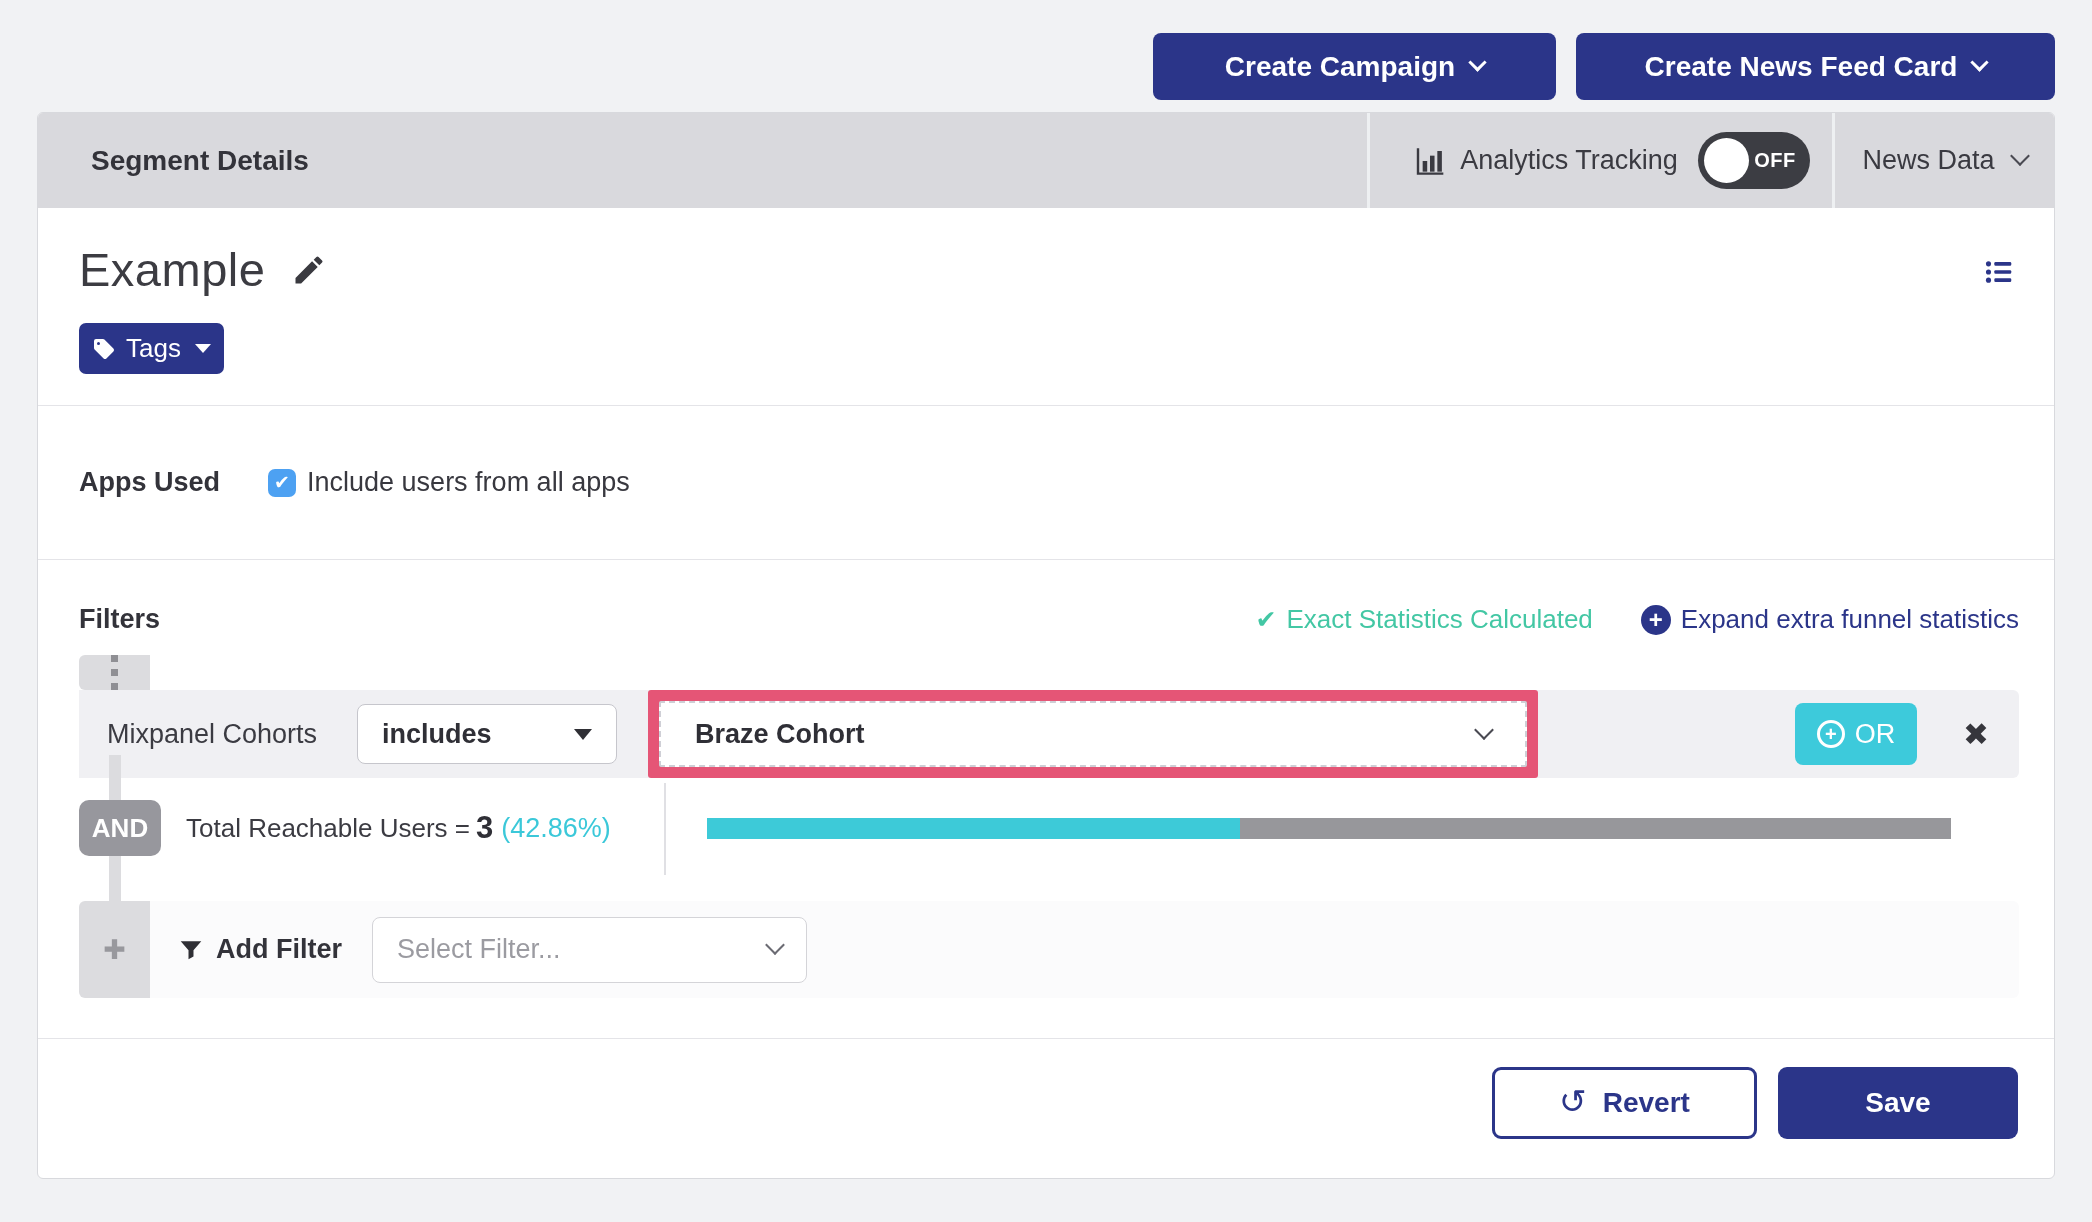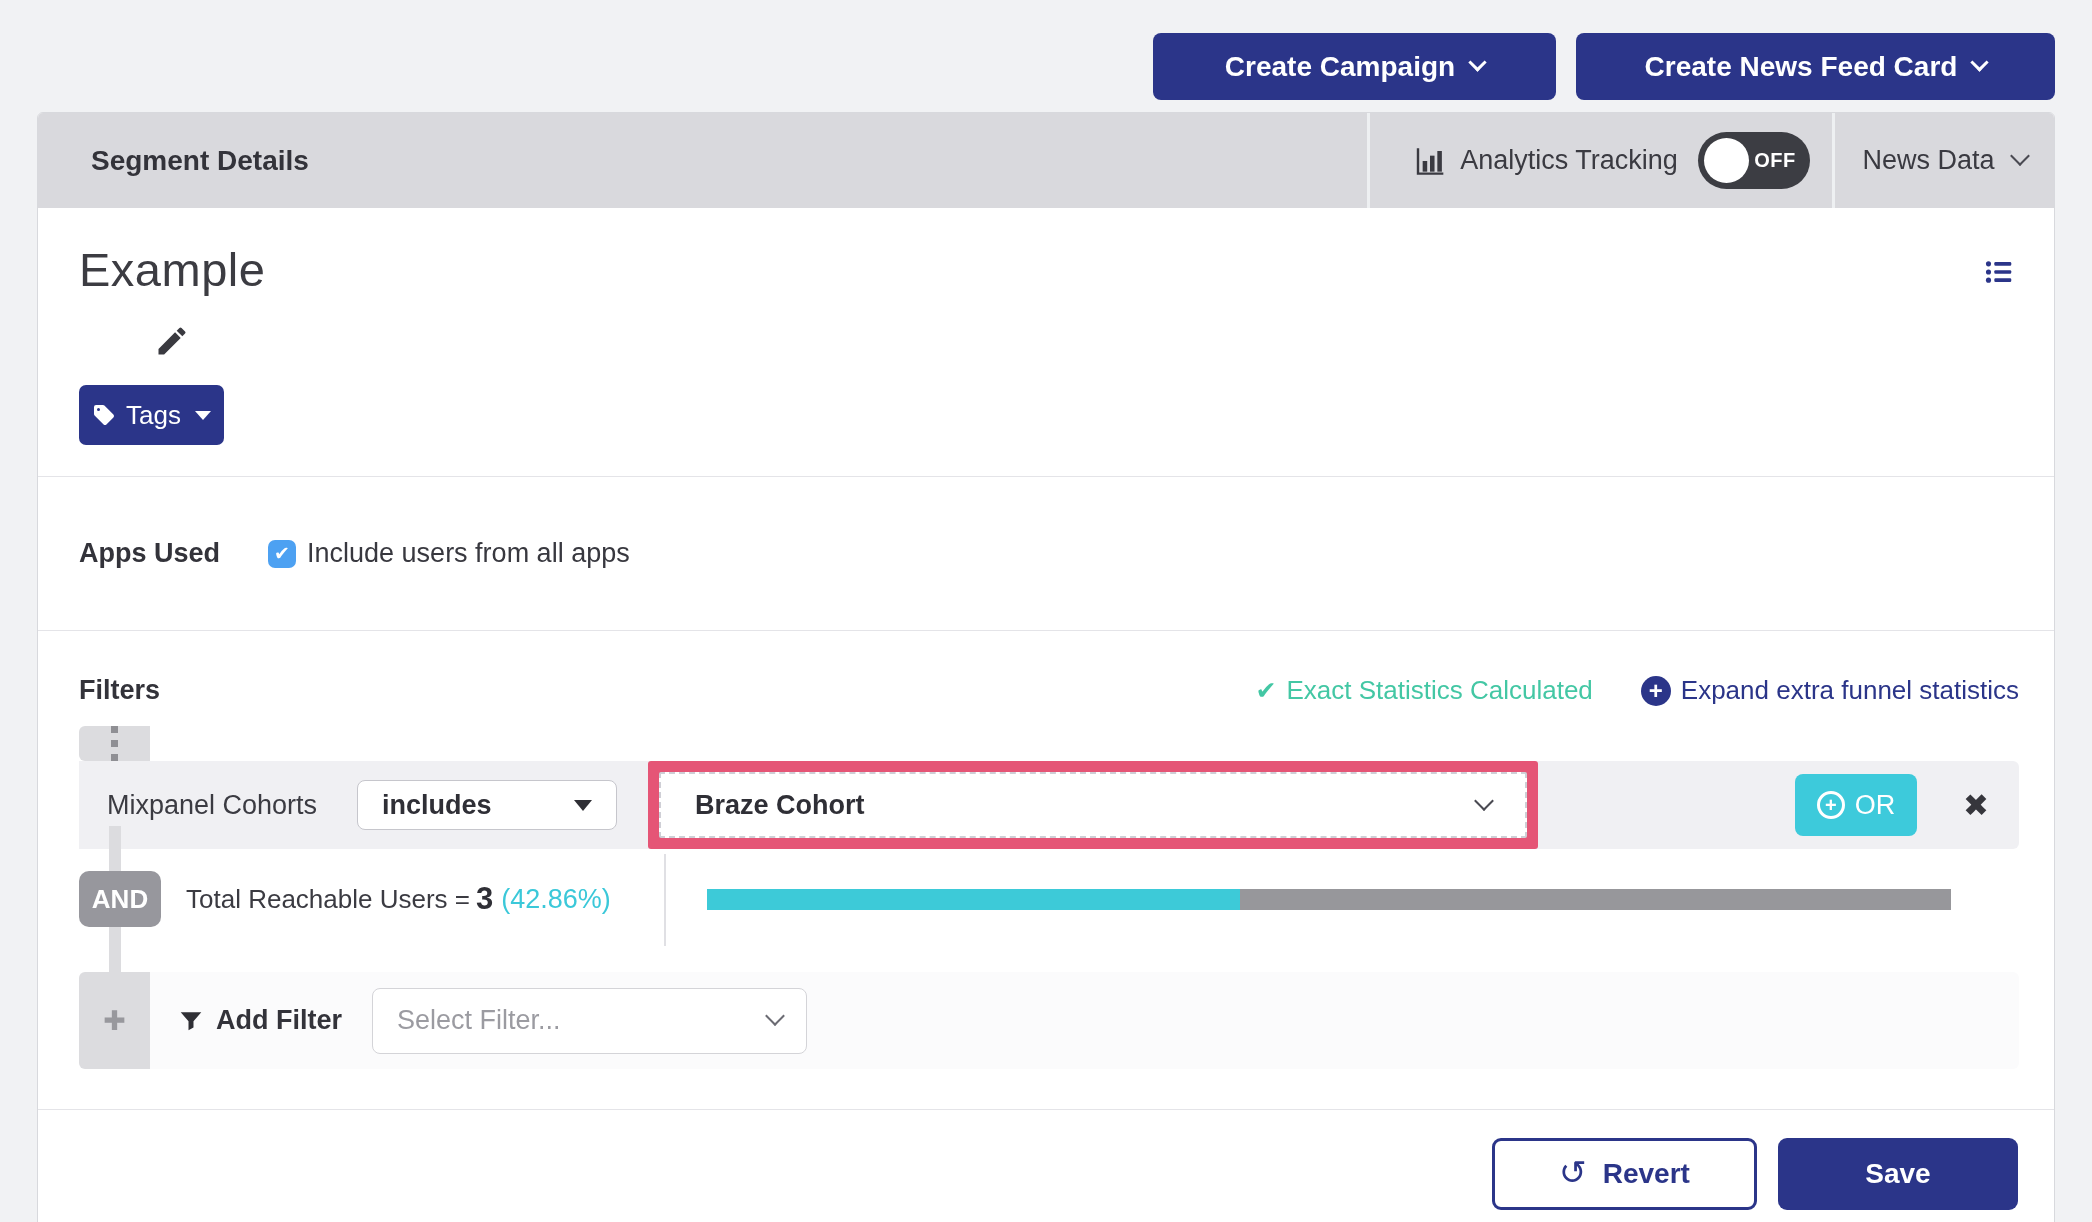--- a/index.html
+++ b/index.html
@@ -41,27 +41,27 @@
   .toggle { position: relative; width: 112px; height: 57px; border-radius: 29px;
     background: #3c3d43; display: flex; align-items: center; justify-content: flex-end;
     padding-right: 14px; margin-left: 6px; cursor: pointer; }
   .toggle .knob { position: absolute; left: 6px; top: 6px; width: 45px; height: 45px;
     background: #fff; border-radius: 50%; }
   .toggle .state { color: #fff; font-size: 20px; font-weight: bold; letter-spacing: .5px; }
 
   
   .sec-title { padding: 34px 41px 31px; }
   .title-row { display: flex; justify-content: space-between; align-items: flex-start; }
-  .seg-name-wrap { display: flex; align-items: center; gap: 26px; flex-direction: column; }
+  .seg-name-wrap { display: flex; align-items: center; gap: 26px; }
   .seg-name { font-size: 47px; color: #3c3c42; font-weight: normal; letter-spacing: .5px; }
   .pencil { width: 36px; height: 36px; color: #3a3a40; cursor: pointer; }
   .changes-link { display: flex; align-items: center; gap: 12px; margin-top: 16px;
     color: #2b3589; font-size: 26px; cursor: pointer; }
   .list-icon { width: 28px; height: 28px; }
-  .btn-tags { margin-top: 26px; width: 145px; height: 60px; background: #2b3589; color: #fff;
+  .btn-tags { margin-top: 26px; width: 145px; height: 51px; background: #2b3589; color: #fff;
     border: none; border-radius: 7px; font-size: 26px; font-family: inherit;
     display: flex; align-items: center; justify-content: center; gap: 10px; cursor: pointer; }
   .tag-icon { width: 24px; height: 24px; }
   .caret-solid { width: 0; height: 0; border-left: 9px solid transparent;
     border-right: 9px solid transparent; border-top: 11px solid currentColor; margin-left: 4px; }
 
   .divider { border-top: 1px solid #e4e4e8; }
 
   
   .sec-apps { height: 153px; display: flex; align-items: center; padding: 0 41px; }
@@ -82,21 +82,21 @@
     display: inline-flex; align-items: center; justify-content: center;
     font-size: 24px; font-weight: bold; line-height: 1; }
 
   .filter-row { margin-top: 20px; display: flex; height: 100px; flex-direction: column; }
   .drag-strip { width: 71px; background: #dcdcdf; border-radius: 6px 0 0 6px;
     display: flex; flex-direction: column; align-items: center; justify-content: center; gap: 7px; cursor: grab; }
   .drag-strip .dot { width: 7px; height: 7px; background: #8f8f94; }
   .filter-row-body { flex: 1; background: #f0f0f3; border-radius: 0 6px 6px 0;
     display: flex; align-items: center; padding: 0 30px 0 28px; }
   .field-label { font-size: 27px; color: #3b3b42; width: 223px; }
-  .select-box { background: #fff; border: 1px solid #c6c6cc; border-radius: 8px; height: 50px;
+  .select-box { background: #fff; border: 1px solid #c6c6cc; border-radius: 8px; height: 60px;
     display: flex; align-items: center; padding: 0 24px; cursor: pointer; }
   .op-select { width: 260px; margin-left: 27px; font-size: 27px; font-weight: bold; color: #2f2f36; }
   .op-select .caret-solid { margin-left: auto; color: #2f2f35; }
   .pink-wrap { margin-left: 31px; background: #e55576; padding: 11px; border-radius: 3px; }
   .value-select { width: 868px; height: 66px; background: #fff; border: 2px dashed #cfcfd6;
     border-radius: 2px; display: flex; align-items: center; padding: 0 34px; cursor: pointer; }
   .value-select .val-text { font-size: 27px; font-weight: bold; color: #2f2f36; text-align: center; }
   .value-select .chev-thin { margin-left: auto; }
   .btn-or { margin-left: auto; width: 122px; height: 62px; background: #3dcadb; border: none;
     border-radius: 8px; color: #fff; display: flex; align-items: center; justify-content: center;

